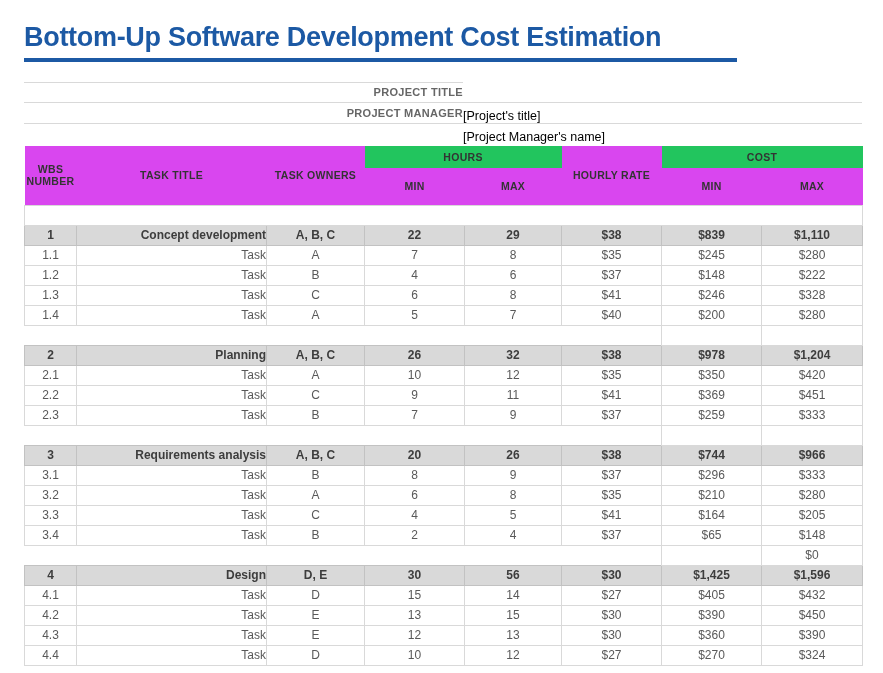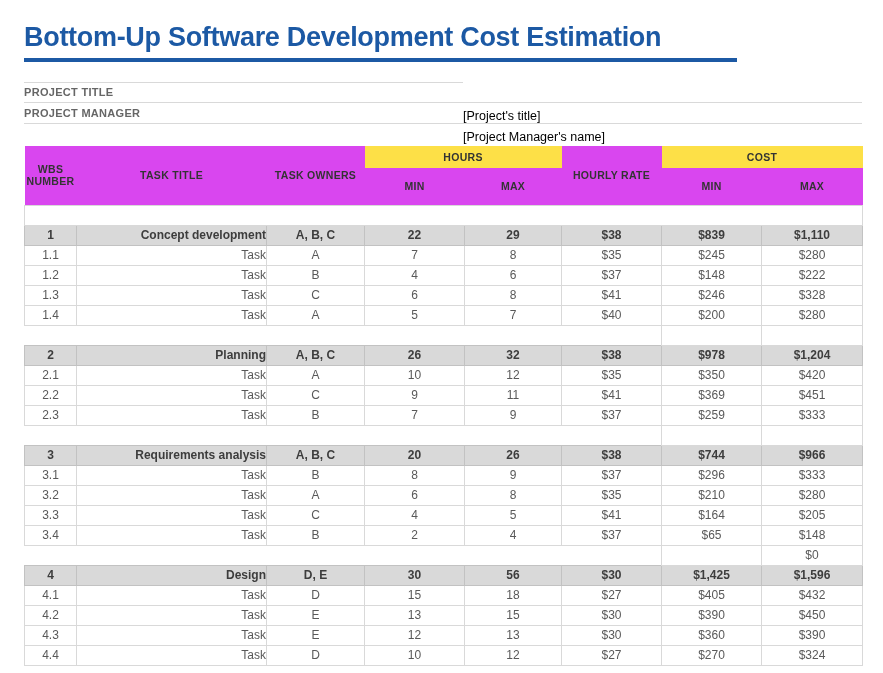--- a/index.html
+++ b/index.html
@@ -20,21 +20,21 @@
     color: #1c59a4;
     letter-spacing: -0.3px;
   }
   .title-rule {
     width: 713px; height: 4px;
     background: #1c59a4;
     margin-top: 5px;
   }
 
   
-  .project-info { margin-top: 20px; width: 838px; }
+  .project-info { margin-top: 20px; width: 838px; text-align: right; }
   .proj-row {
     display: flex; align-items: center;
     height: 21px;
     border-bottom: 1px solid #d9d9d9;
     position: relative;
   }
   .proj-row.first::before {
     content: ""; position: absolute; top: 0; left: 0;
     width: 439px; border-top: 1px solid #d9d9d9;
   }
@@ -54,21 +54,21 @@
   }
   .cost-table thead th {
     background: #d946ef;
     border: none;
     font-size: 10.5px; font-weight: bold;
     color: #333333; letter-spacing: 0.3px;
     text-align: center; vertical-align: middle;
     padding: 0;
   }
   .band-row { height: 22px; }
-  .band-row th.band { background: #fde047; margin-top: 20px; }
+  .band-row th.band { background: #22c55e; margin-top: 20px; }
   .sub-row { height: 37px; }
   .head-gap td { border: none; background: #ffffff; height: 4px; padding: 0; }
 
   .cost-table tbody td {
     border: 1px solid #d9d9d9;
     height: 20px;
     font-size: 12px;
     color: #595959;
     text-align: center;
     vertical-align: middle;
@@ -313,21 +313,21 @@
           <td class="c-hours-max">56</td>
           <td class="c-rate">$30</td>
           <td class="c-cost-min">$1,425</td>
           <td class="c-cost-max">$1,596</td>
         </tr>
         <tr class="task-row">
           <td class="c-wbs">4.1</td>
           <td class="c-title">Task</td>
           <td class="c-owners">D</td>
           <td class="c-hours-min">15</td>
-          <td class="c-hours-max">18</td>
+          <td class="c-hours-max">14</td>
           <td class="c-rate">$27</td>
           <td class="c-cost-min">$405</td>
           <td class="c-cost-max">$432</td>
         </tr>
         <tr class="task-row">
           <td class="c-wbs">4.2</td>
           <td class="c-title">Task</td>
           <td class="c-owners">E</td>
           <td class="c-hours-min">13</td>
           <td class="c-hours-max">15</td>

